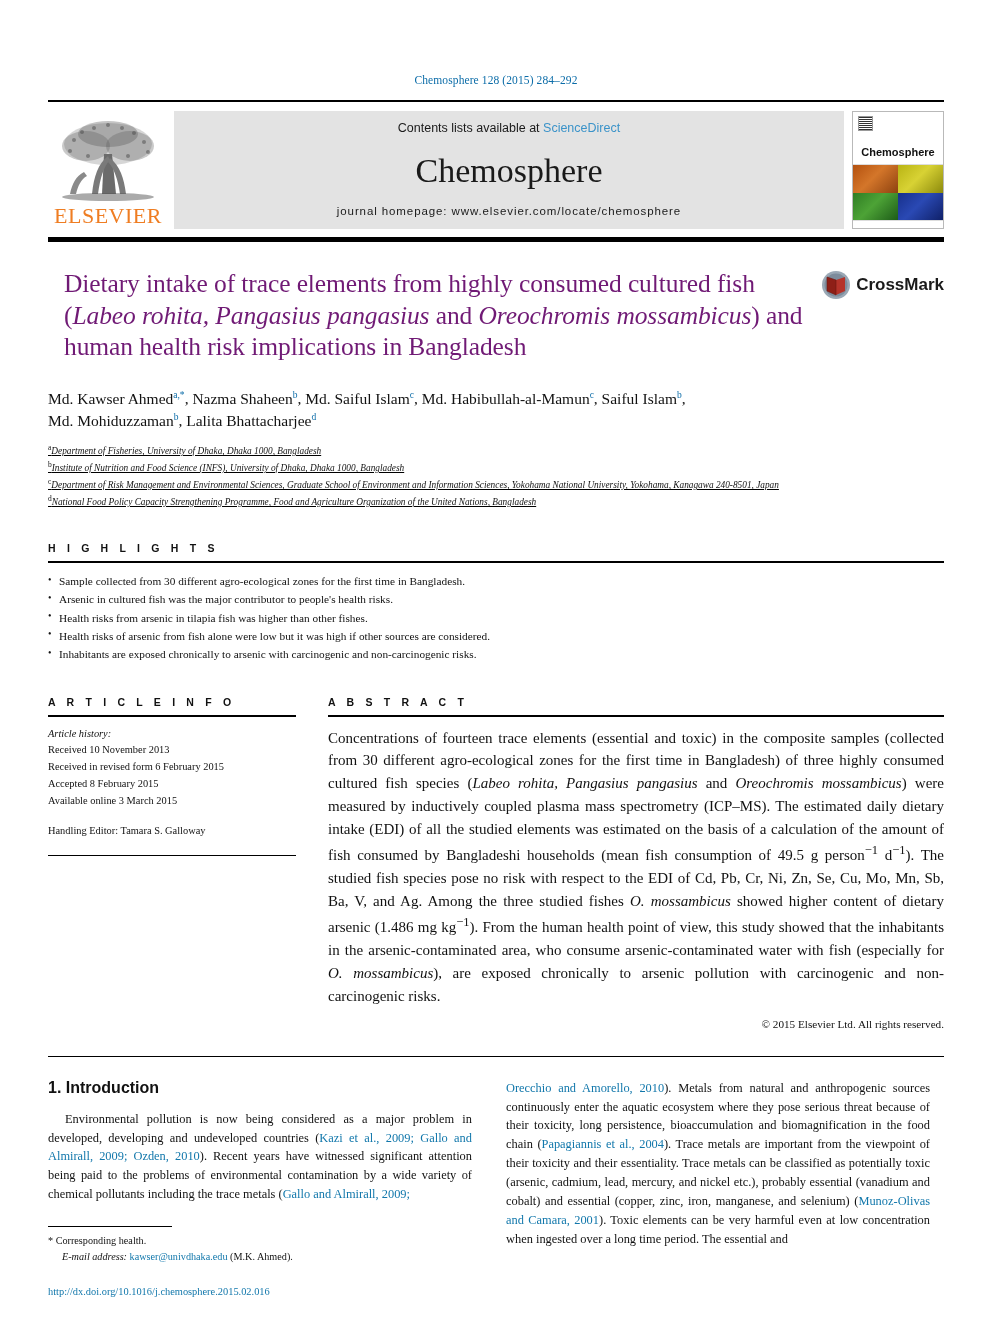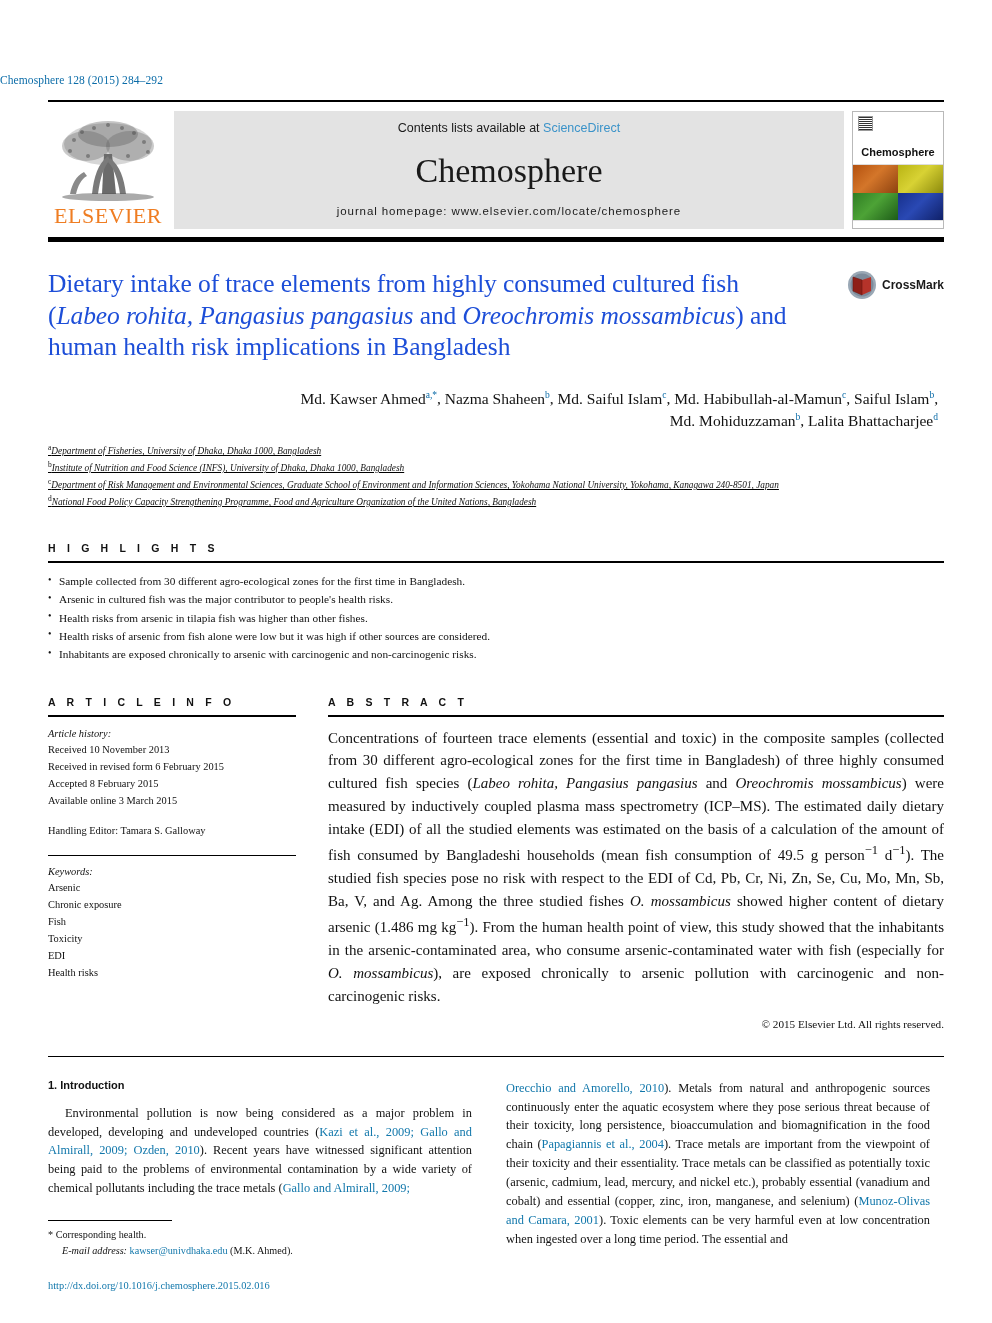--- a/index.html
+++ b/index.html
@@ -17,21 +17,21 @@
   }
   .page {
     position: relative;
     width: 992px;
     height: 1323px;
     box-sizing: border-box;
   }
 
   
   .running-head {
-    text-align: left;
+    text-align: center;
     font-size: 11.5px;
     color: #0b6ca8;
     padding-top: 74px;
     letter-spacing: .1px;
     font-family: "Liberation Serif", serif;
   }
 
   
   .masthead {
     margin: 14px 48px 0 48px;
@@ -147,51 +147,50 @@
   .title-area {
     margin: 26px 48px 0 48px;
     position: relative;
     min-height: 104px;
   }
   .article-title {
     font-family: "Liberation Serif", serif;
     font-size: 25.5px;
     line-height: 1.24;
     font-weight: normal;
-    color: #1d4ed8;
-    margin: 0;
+    color: #701a75;
+    margin: 16px;
     width: 790px;
     letter-spacing: -0.1px;
   }
   .article-title i { font-style: italic; }
 
   .crossmark {
     position: absolute;
     top: 2px;
     right: 0;
     display: flex;
     align-items: center;
     gap: 5px;
   }
   .cm-word {
     font-family: "Liberation Sans", sans-serif;
-    font-size: 12px;
+    font-size: 17px;
     font-weight: bold;
     color: #1a1a1a;
   }
 
   
   .authors {
     margin: 16px 48px 0 48px;
     font-family: "Liberation Serif", serif;
     font-size: 15.5px;
     line-height: 1.45;
     color: #111;
     width: 890px;
-    text-align: right;
   }
   .authors sup {
     font-size: 9.5px;
     color: #0b6ca8;
     vertical-align: super;
   }
   .affiliations {
     margin: 9px 48px 0 48px;
     width: 890px;
     text-decoration: underline;
@@ -299,21 +298,21 @@
   }
   .body-cols {
     margin: 22px 48px 0 48px;
     display: flex;
     gap: 34px;
     position: relative;
   }
   .bcol { width: 424px; flex: 0 0 424px; position: relative; }
   .sec-h {
     font-family: "Liberation Sans", sans-serif;
-    font-size: 11px;
+    font-size: 16px;
     font-weight: bold;
     color: #111;
     margin: 0 0 13px 0;
   }
   .para {
     font-family: "Liberation Serif", serif;
     font-size: 12.4px;
     line-height: 1.52;
     text-align: justify;
     color: #111;
@@ -460,29 +459,20 @@
       <div class="rule-med"></div>
       <div class="hist-block">
         <div class="hist-title">Article history:</div>
         <div>Received 10 November 2013</div>
         <div>Received in revised form 6 February 2015</div>
         <div>Accepted 8 February 2015</div>
         <div>Available online 3 March 2015</div>
         <div class="handling">Handling Editor: Tamara S. Galloway</div>
       </div>
       <div class="kw-rule"></div>
-      <div class="kw-block">
-        <div class="kw-title">Keywords:</div>
-        <div>Arsenic</div>
-        <div>Chronic exposure</div>
-        <div>Fish</div>
-        <div>Toxicity</div>
-        <div>EDI</div>
-        <div>Health risks</div>
-      </div>
     </div>
 
     <div class="col-abs">
       <div class="sec-label">A B S T R A C T</div>
       <div class="rule-med"></div>
       <div class="abstract-body"><span>Concentrations of fourteen trace elements (essential and toxic) in the composite samples (collected from 30 different agro-ecological zones for the first time in Bangladesh) of three highly consumed cultured fish species (</span><i>Labeo rohita, Pangasius pangasius</i><span> and </span><i>Oreochromis mossambicus</i><span>) were measured by inductively coupled plasma mass spectrometry (ICP–MS). The estimated daily dietary intake (EDI) of all the studied elements was estimated on the basis of a calculation of the amount of fish consumed by Bangladeshi households (mean fish consumption of 49.5 g person</span><sup>−1</sup><span> d</span><sup>−1</sup><span>). The studied fish species pose no risk with respect to the EDI of Cd, Pb, Cr, Ni, Zn, Se, Cu, Mo, Mn, Sb, Ba, V, and Ag. Among the three studied fishes </span><i>O. mossambicus</i><span> showed higher content of dietary arsenic (1.486 mg kg</span><sup>−1</sup><span>). From the human health point of view, this study showed that the inhabitants in the arsenic-contaminated area, who consume arsenic-contaminated water with fish (especially for </span><i>O. mossambicus</i><span>), are exposed chronically to arsenic pollution with carcinogenic and non-carcinogenic risks.</span></div>
       <div class="copyright-line">© 2015 Elsevier Ltd. All rights reserved.</div>
     </div>
   </div>
 

